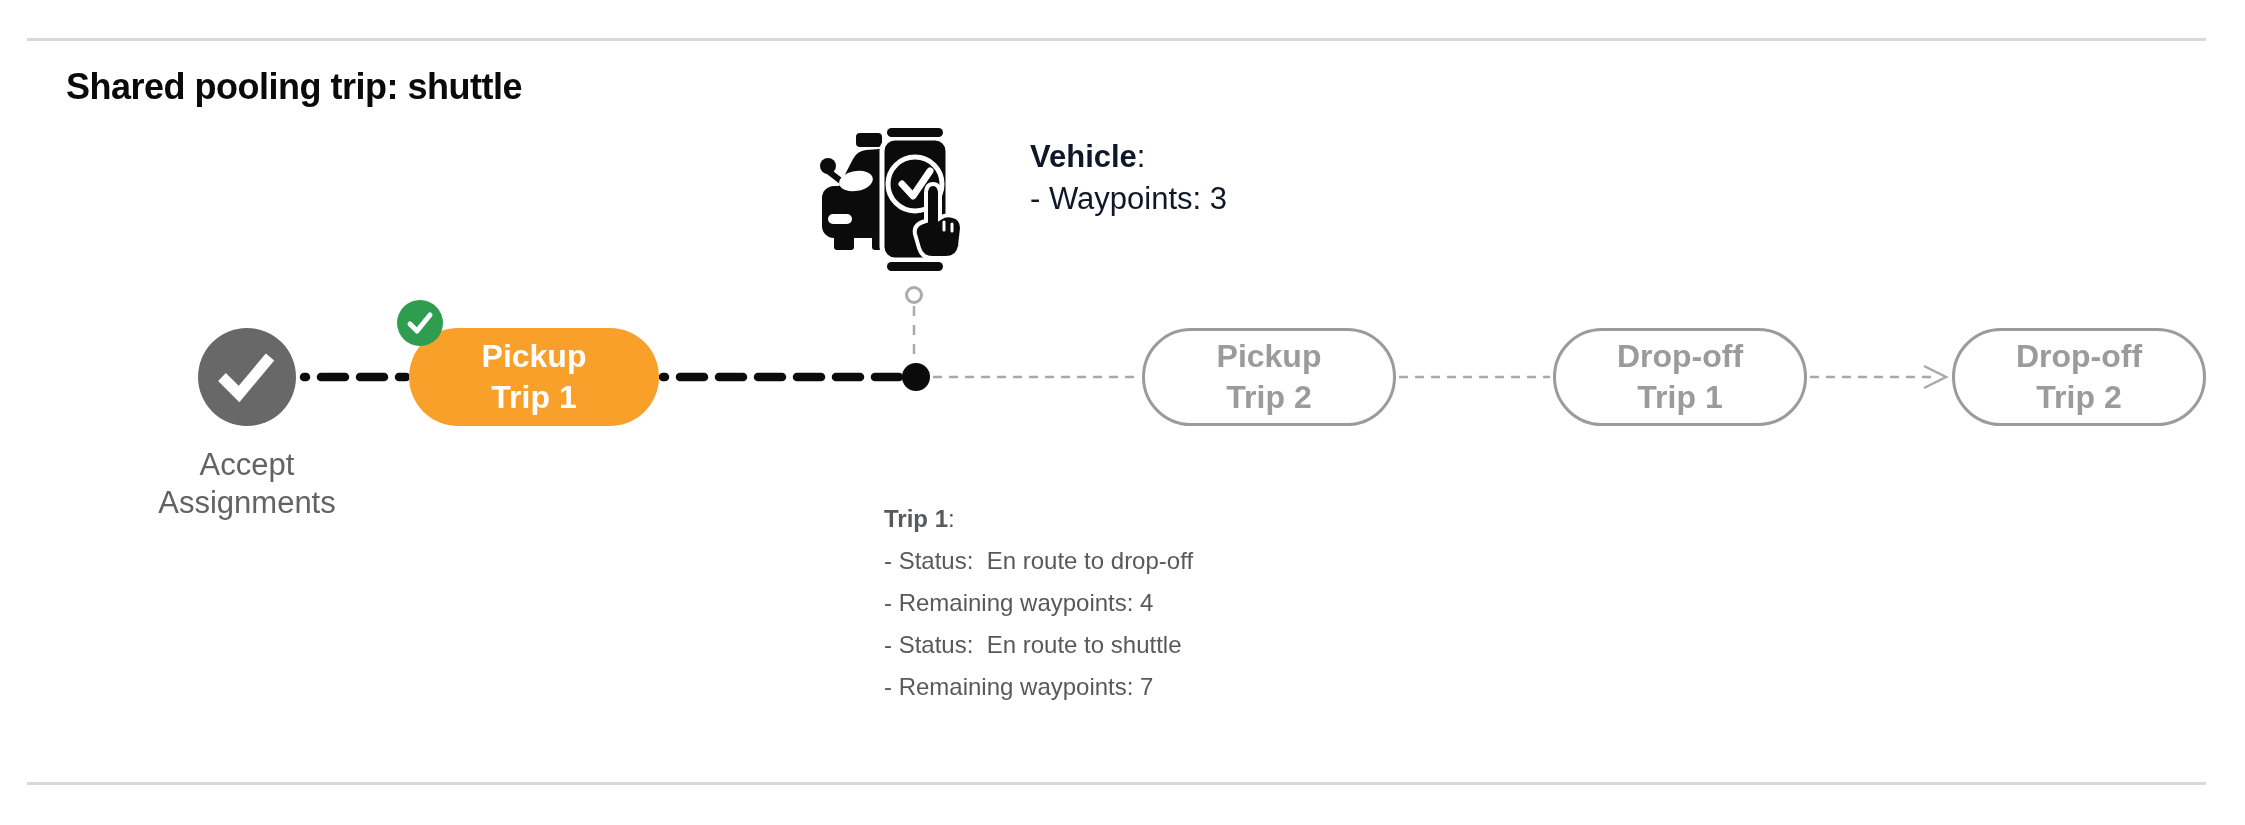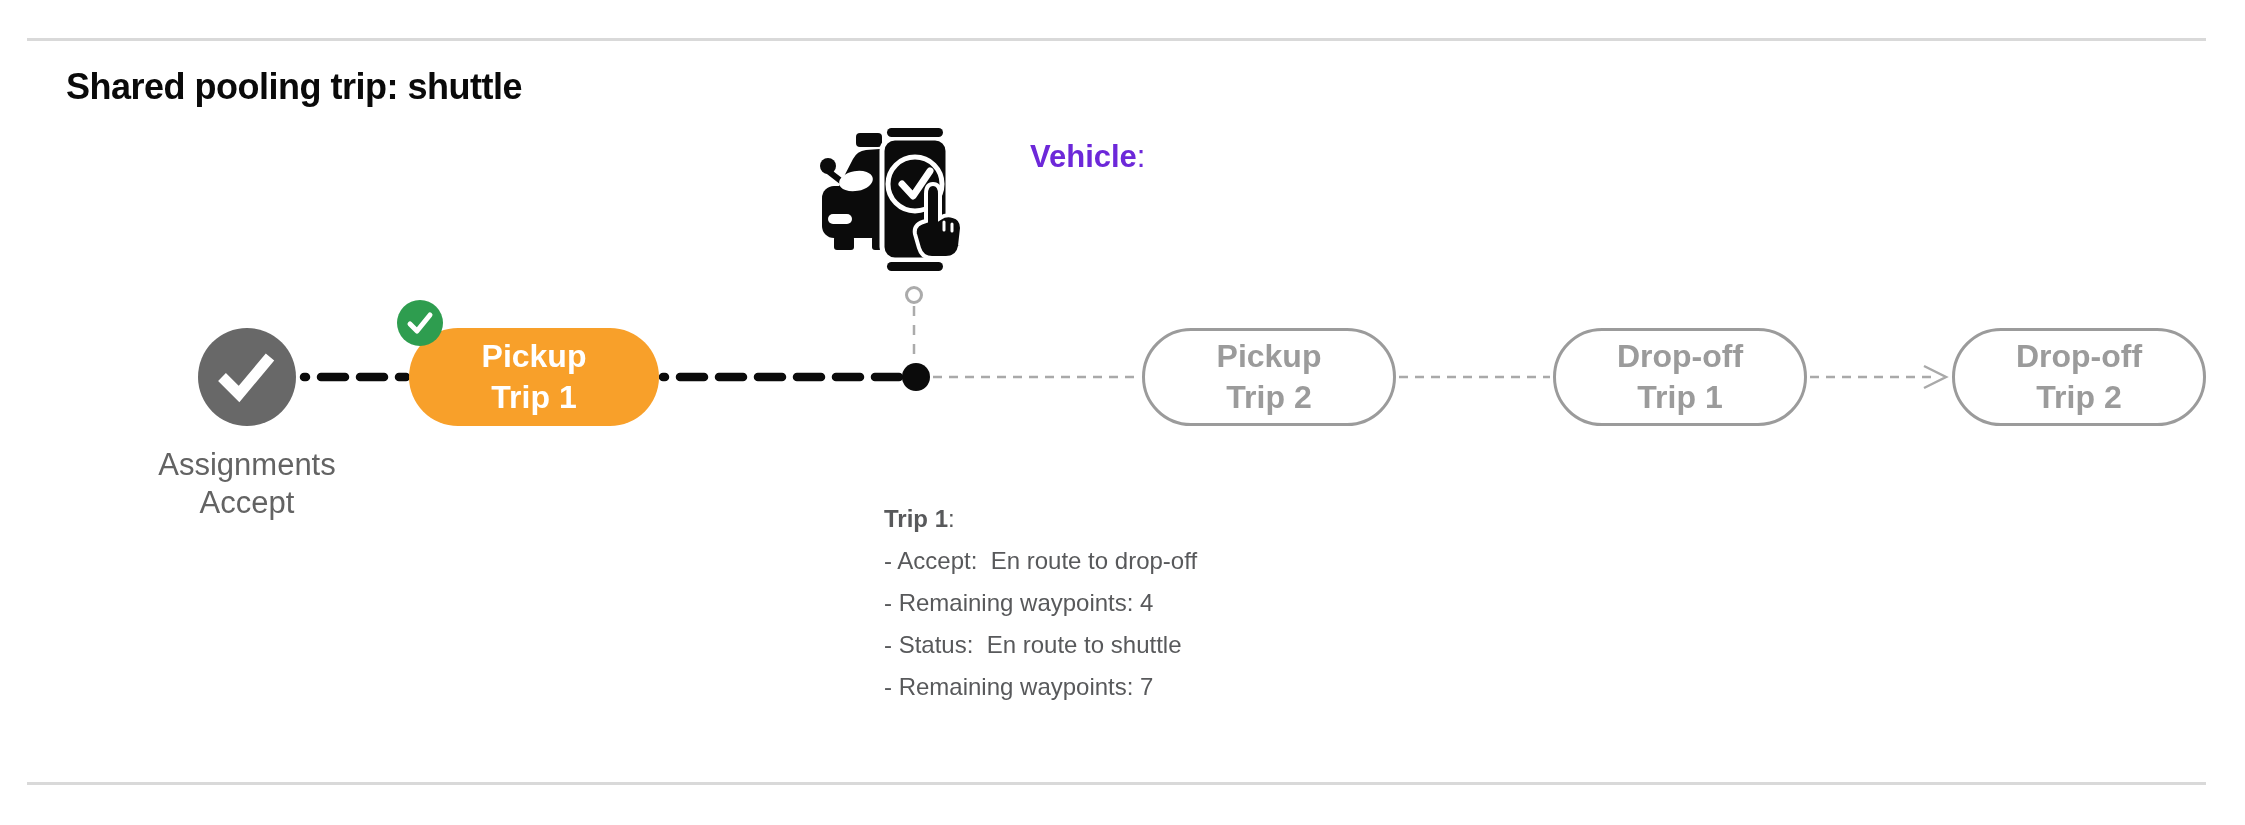--- a/index.html
+++ b/index.html
@@ -8,21 +8,21 @@
     font-family:"Liberation Sans",sans-serif;
   }
   .rule{position:absolute;left:27px;width:2179px;height:3px;background:#d9d9d9;}
   .rule-top{top:38px;}
   .rule-bottom{top:782px;}
   .page-title{
     position:absolute;left:66px;top:66px;font-size:36px;font-weight:700;color:#0a0a0a;
     letter-spacing:-0.5px;white-space:nowrap;
   }
   .vehicle-icon{position:absolute;left:820px;top:126px;width:158px;height:150px;}
-  .vehicle-info{position:absolute;left:1030px;top:136px;font-size:31px;line-height:42px;color:#6d28d9;}
+  .vehicle-info{position:absolute;left:1030px;top:136px;font-size:31px;line-height:42px;color:#0f172a;}
   .vehicle-info .lbl{font-weight:700;}
   .timeline-svg{position:absolute;left:0;top:0;width:2245px;height:825px;}
   .start-circle{
     position:absolute;left:198px;top:328px;width:98px;height:98px;border-radius:50%;
     background:#686868;display:flex;align-items:center;justify-content:center;
   }
   .start-label{
     position:absolute;left:117px;top:446px;width:260px;text-align:center;
     font-size:31px;line-height:38px;color:#636363;
   }
@@ -77,42 +77,43 @@
       <path d="M82 58 L93 70 L110 45" fill="none" stroke="#ffffff" stroke-width="7" stroke-linecap="round" stroke-linejoin="round"></path>
     </g>
     <g>
       <path d="M106 95 L106 68 Q106 58 113 58 Q120 58 120 68 L120 92 Q126 88 133 90 Q142 92 142 102 L140 120 Q138 132 126 132 L112 132 Q102 132 99 122 L95 108 Q93 98 106 95 Z" fill="#0b0b0b" stroke="#ffffff" stroke-width="4"></path>
       <path d="M124 96 v8 M132 98 v7" stroke="#ffffff" stroke-width="3" fill="none" stroke-linecap="round"></path>
     </g>
   </svg>
 
   <div class="vehicle-info">
     <div><span class="lbl">Vehicle</span><span>:</span></div>
+    <div>- Waypoints: 3</div>
   </div>
 
   <svg class="timeline-svg" viewBox="0 0 2245 825">
     <line x1="304" y1="377" x2="406" y2="377" stroke="#0b0b0b" stroke-width="8.5" stroke-linecap="round" stroke-dasharray="24 15" stroke-dashoffset="22"></line>
     <line x1="663" y1="377" x2="903" y2="377" stroke="#0b0b0b" stroke-width="8.5" stroke-linecap="round" stroke-dasharray="24 15" stroke-dashoffset="22"></line>
     <circle cx="914" cy="295" r="7.5" fill="#ffffff" stroke="#ababab" stroke-width="3"></circle>
     <line x1="914" y1="306" x2="914" y2="362" stroke="#ababab" stroke-width="2.5" stroke-dasharray="10 9"></line>
     <circle cx="916" cy="377" r="14" fill="#0b0b0b"></circle>
     <line x1="933" y1="377" x2="1139" y2="377" stroke="#a9a9a9" stroke-width="2.5" stroke-dasharray="9 7"></line>
     <line x1="1399" y1="377" x2="1550" y2="377" stroke="#a9a9a9" stroke-width="2.5" stroke-dasharray="9 7"></line>
     <line x1="1810" y1="377" x2="1938" y2="377" stroke="#a9a9a9" stroke-width="2.5" stroke-dasharray="9 7"></line>
     <polyline points="1924,366 1946,377 1924,388" fill="none" stroke="#a9a9a9" stroke-width="2.5"></polyline>
   </svg>
 
   <div class="start-circle">
     <svg width="98" height="98" viewBox="0 0 98 98">
       <path d="M24 49 L41 66 L72 29" fill="none" stroke="#ffffff" stroke-width="11" stroke-linecap="butt" stroke-linejoin="miter"></path>
     </svg>
   </div>
   <div class="start-label">
+    <div>Accept</div>
     <div>Assignments</div>
-    <div>Accept</div>
   </div>
 
   <div class="pill pill-1 active">
     <div>Pickup</div>
     <div>Trip 1</div>
   </div>
   <div class="done-badge">
     <svg width="46" height="46" viewBox="0 0 46 46">
       <path d="M13 24 L20 31 L33 15" fill="none" stroke="#ffffff" stroke-width="5" stroke-linecap="round" stroke-linejoin="round"></path>
     </svg>
@@ -125,19 +126,19 @@
     <div>Drop-off</div>
     <div>Trip 1</div>
   </div>
   <div class="pill pill-4 pending">
     <div>Drop-off</div>
     <div>Trip 2</div>
   </div>
 
   <div class="trip-details">
     <div class="line"><span class="lbl">Trip 1</span><span>:</span></div>
-    <div class="line">- Accept:  En route to drop-off</div>
+    <div class="line">- Status:  En route to drop-off</div>
     <div class="line">- Remaining waypoints: 4</div>
     <div class="line">- Status:  En route to shuttle</div>
     <div class="line">- Remaining waypoints: 7</div>
   </div>
 
 </div>
 
 </body></html>

